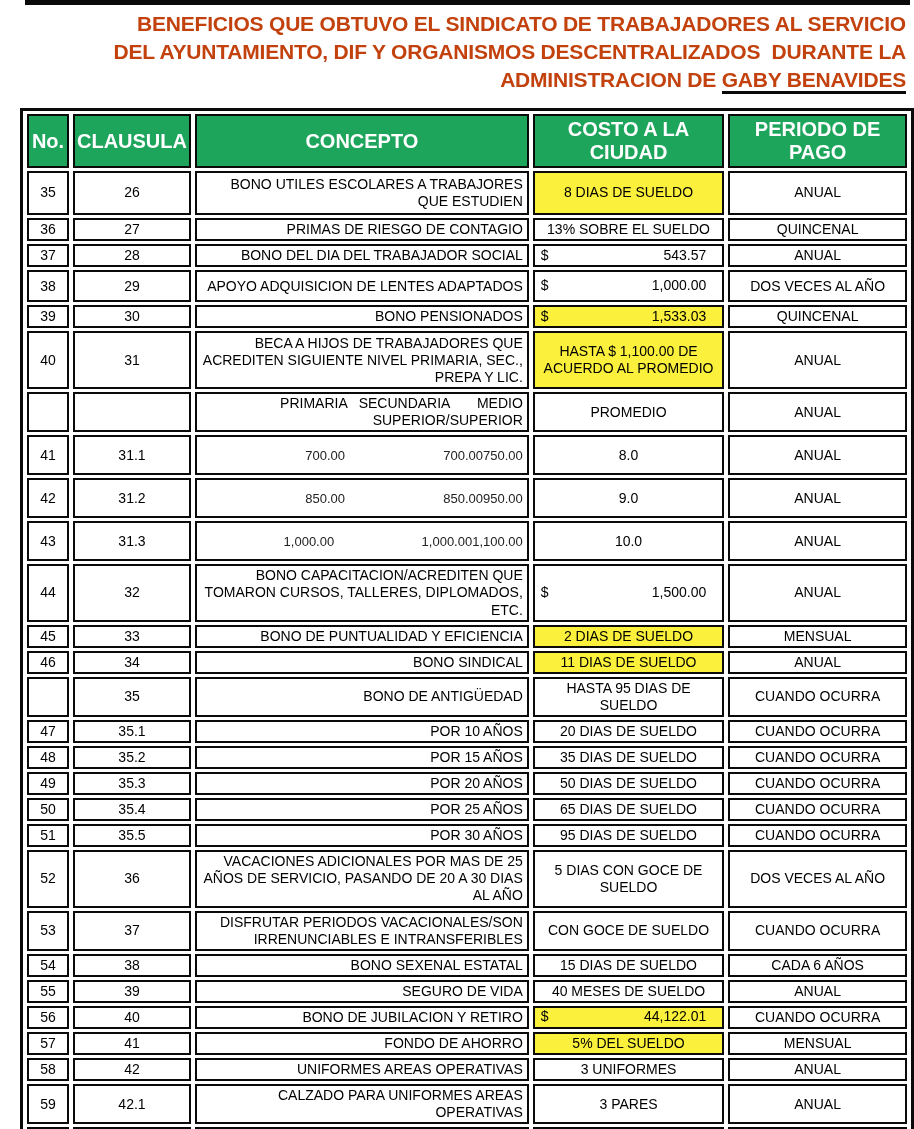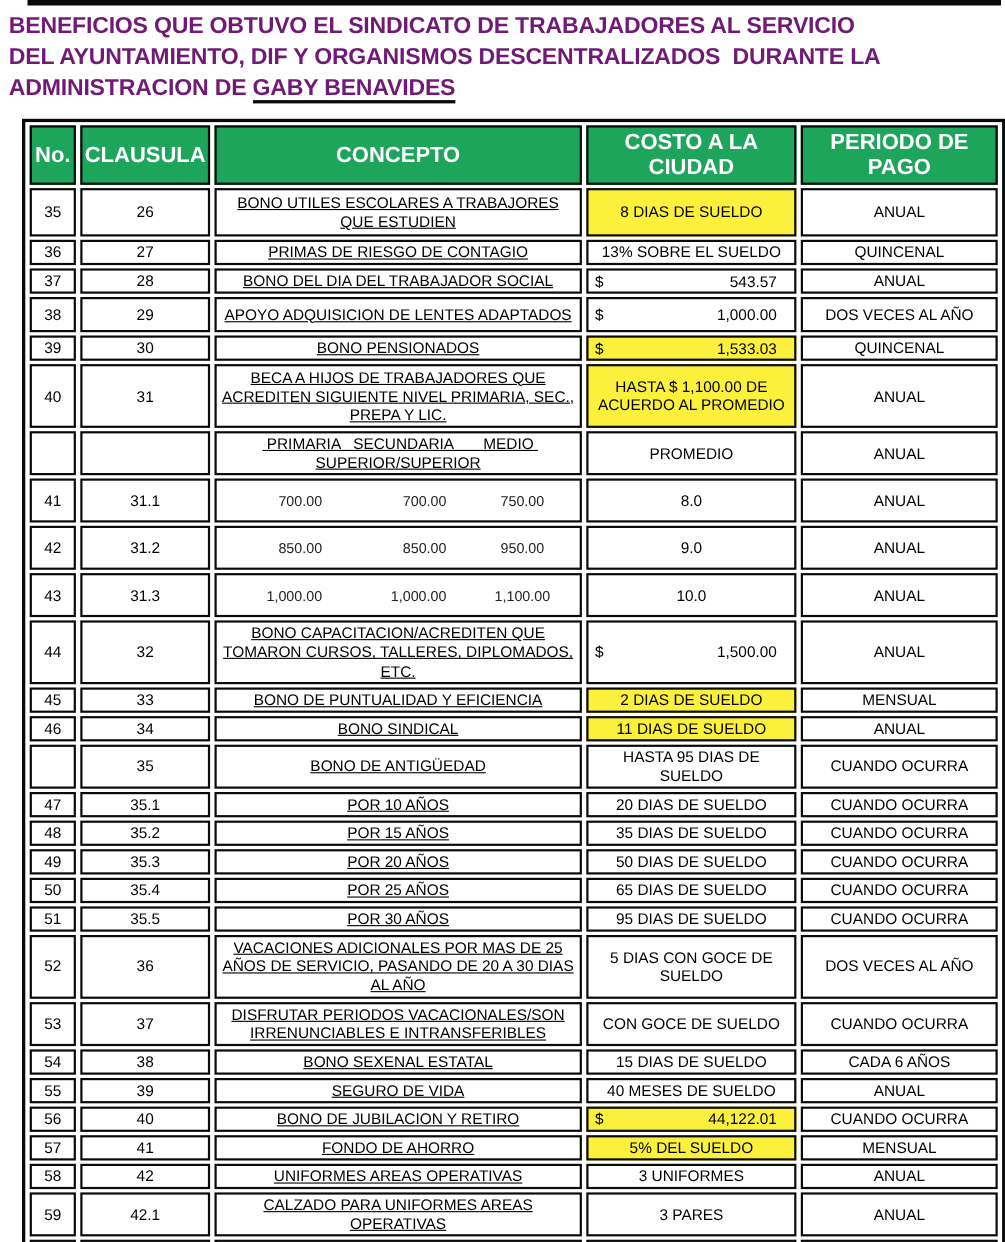--- a/index.html
+++ b/index.html
@@ -1,32 +1,32 @@
 <!DOCTYPE html>
 <html><head>
 <meta charset="utf-8">
 <style>
   html,body{margin:0;padding:0;background:#fff;}
   .page{position:relative;width:914px;height:1129px;background:#fff;overflow:hidden;
         font-family:"Liberation Sans",sans-serif;color:#000;}
   .top-crop-bar{position:absolute;left:25px;top:0;right:4px;height:5px;background:#0a0a0a;}
-  .title{margin:10px 8px 0 8px;text-align:left;font-weight:bold;font-size:21px;
-         line-height:28px;letter-spacing:-0.2px;color:#701a75;}
+  .title{margin:10px 8px 0 8px;text-align:right;font-weight:bold;font-size:21px;
+         line-height:28px;letter-spacing:-0.2px;color:#c2410c;}
   .title div{white-space:pre;}
   .title .u{border-bottom:3px solid #0a0a0a;padding-bottom:0px;}
 
   table.benefits{margin:14px 0 0 20px;border-collapse:separate;border-spacing:4px 3px;
                  border:3px solid #0a0a0a;background:#fff;table-layout:fixed;}
   col.c-no{width:42px}col.c-cl{width:106px}col.c-co{width:336px}col.c-cs{width:193px}col.c-pe{width:180px}
   th,td{box-sizing:border-box;border:2px solid #0a0a0a;overflow:hidden;}
   th{background:#1EA55C;color:#fff;font-size:20px;font-weight:bold;height:46px;
      text-align:center;padding:2px;}
   td{font-size:14px;line-height:1.22;vertical-align:middle;height:20px;padding:1px 2px;}
   td.no,td.cl,td.cs,td.pe{text-align:center;}
-  td.co{text-align:center;padding:1px 4px;text-decoration:underline;}
+  td.co{text-align:right;padding:1px 4px;}
   td.cs{padding:1px 4px;}
   td.yellow{background:#FBF13D;}
   td.money{position:relative;}
   td.money .sym{position:absolute;left:6px;top:50%;transform:translateY(-50%);}
   td.money .amt{position:absolute;right:16px;top:50%;transform:translateY(-50%);}
   td.pre{white-space:pre-wrap;}
   td.numsrow span{display:inline-block;font-size:13px;color:#222;}
   td.numsrow .n0{width:88px;}td.numsrow .n1{width:138px;}
 
   tr.hA td{height:44px} tr.hM td{height:32px} tr.hL td{height:58px} tr.hN td{height:38px}

